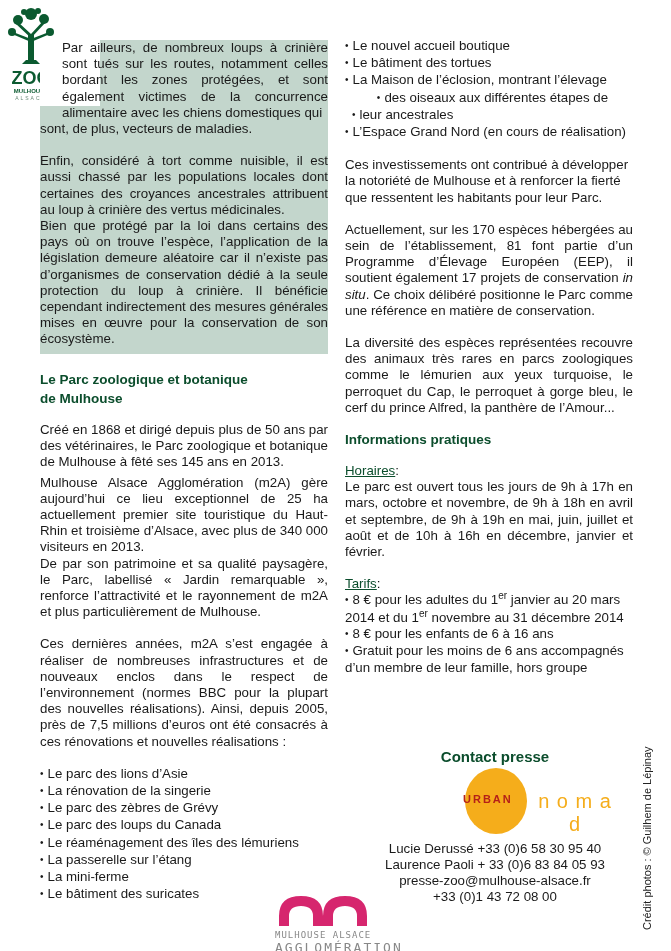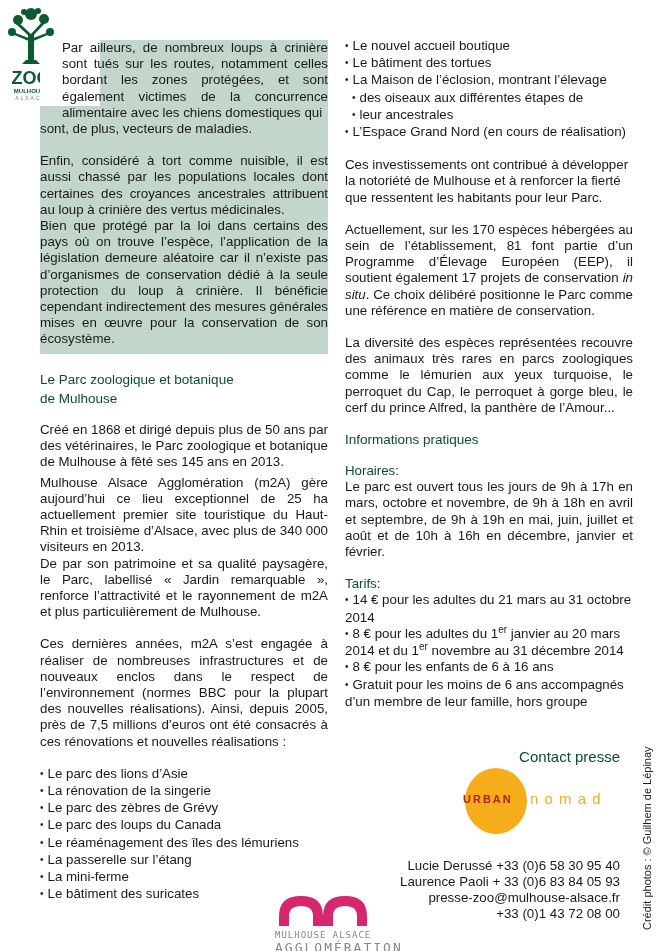--- a/index.html
+++ b/index.html
@@ -3,28 +3,28 @@
 <meta charset="utf-8">
 <style>
   * { box-sizing: border-box; margin: 0; padding: 0; }
   body { width: 671px; height: 951px; background: #ffffff; position: relative; overflow: hidden;
          font-family: "Liberation Sans", sans-serif; color: #1a1a1a; font-size: 13.3px; }
   .abs { position: absolute; }
   p { line-height: 16.2px; }
   .just { text-align: justify; }
   .green-box { position: absolute; left: 40px; top: 40px; width: 288px; height: 314px; background: #c3d6cc; }
   .logo-cutout { position: absolute; left: 0; top: 0; width: 60px; height: 66px; background: #fff; }
-  .heading { color: #0b4d2c; font-weight: normal; font-size: 13.5px; line-height: 19px; }
-  .ul { color: #0b4d2c; }
+  .heading { color: #0b4d2c; font-weight: bold; font-size: 13.5px; line-height: 19px; }
+  .ul { color: #0b4d2c; text-decoration: underline; }
   ul.bullets { list-style: none; }
   ul.bullets li { line-height: 16.2px; }
   ul.bullets li::before { content: "\2022"; font-size: 10px; margin-right: 4px; position: relative; top: -1px; }
   .indent { padding-left: 7px; }
   sup { font-size: 10px; line-height: 0; }
-  .center { text-align: right; }
+  .center { text-align: center; }
   .zoo-logo { left: 4px; top: 4px; width: 54px; height: 100px; }
   .credit { left: 641px; top: 930px; transform-origin: left top; transform: rotate(-90deg);
             font-size: 11px; white-space: nowrap; color: #222; }
 </style>
 </head>
 <body>
 
 <div class="abs zoo-logo">
   <svg width="54" height="100" viewBox="0 0 54 100">
     <g fill="#0b5a30">
@@ -81,47 +81,46 @@
     <li>La mini-ferme</li>
     <li>Le bâtiment des suricates</li>
   </ul>
 </div>
 
 <div class="abs" style="left:345px; top:38px; width:288px;">
   <ul class="bullets">
     <li>Le nouvel accueil boutique</li>
     <li>Le bâtiment des tortues</li>
     <li><span>La Maison de l’éclosion, montrant l’élevage</span></li>
-    <li class="indent" style="list-style:none;"><span>des oiseaux aux différentes étapes de</span></li>
+    <li class="indent" style="list-style:none;text-align:center;"><span>des oiseaux aux différentes étapes de</span></li>
     <li class="indent"><span>leur ancestrales</span></li>
     <li>L’Espace Grand Nord (en cours de réalisation)</li>
   </ul>
   <p style="margin-top:16px;">Ces investissements ont contribué à développer la notoriété de Mulhouse et à renforcer la fierté que ressentent les habitants pour leur Parc.</p>
   <p class="just" style="margin-top:16px;"><span>Actuellement, sur les 170 espèces hébergées au sein de l’établissement, 81 font partie d’un Programme d’Élevage Européen (EEP), il soutient également 17 projets de conservation </span><i>in situ</i><span>. Ce choix délibéré positionne le Parc comme une référence en matière de conservation.</span></p>
   <p class="just" style="margin-top:16px;">La diversité des espèces représentées recouvre des animaux très rares en parcs zoologiques comme le lémurien aux yeux turquoise, le perroquet du Cap, le perroquet à gorge bleu, le cerf du prince Alfred, la panthère de l’Amour...</p>
   <div class="heading" style="margin-top:14px;">Informations pratiques</div>
   <p style="margin-top:14px;"><span class="ul">Horaires</span>:</p>
   <p class="just">Le parc est ouvert tous les jours de 9h à 17h  en mars, octobre et novembre, de 9h à 18h en avril et septembre, de 9h à 19h en mai, juin, juillet et août et de 10h à 16h en décembre, janvier et février.</p>
   <p style="margin-top:16px;"><span class="ul">Tarifs</span>:</p>
   <ul class="bullets">
-    <li>14 € pour les adultes du 21 mars au 31 octobre 2014</li>
     <li><span>8 € pour les adultes du 1</span><sup>er</sup><span> janvier au 20 mars 2014 et du 1</span><sup>er</sup><span> novembre au 31 décembre 2014</span></li>
     <li>8 € pour les enfants de 6 à 16 ans</li>
     <li>Gratuit pour les moins de 6 ans accompagnés d’un membre de leur famille, hors groupe</li>
   </ul>
 </div>
 
 <div class="abs center" style="left:370px; top:747px; width:250px;">
   <div class="heading" style="font-size:15px;">Contact presse</div>
   <div style="position:relative; height:72px; margin-top:2px;">
     <div style="position:absolute; left:95px; top:0; width:62px; height:66px; border-radius:50%; background:#f5ad1b;"></div>
     <div style="position:absolute; left:93px; top:25px; font-weight:bold; font-size:11px; letter-spacing:2px; color:#b52018;">URBAN</div>
-    <div style="position:absolute; left:160px; top:22px; font-size:15px; letter-spacing:1px; color:#f5ad1b;">n o m a d</div>
+    <div style="position:absolute; left:160px; top:22px; font-size:20px; letter-spacing:1px; color:#f5ad1b;">n o m a d</div>
   </div>
-  <p style="margin-top:18px; line-height:16px;">Lucie Derussé +33 (0)6 58 30 95 40</p>
+  <p style="margin-top:1px; line-height:16px;">Lucie Derussé +33 (0)6 58 30 95 40</p>
   <p style="line-height:16px;">Laurence Paoli + 33 (0)6 83 84 05 93</p>
   <p style="line-height:16px;">presse-zoo@mulhouse-alsace.fr</p>
   <p style="line-height:16px;">+33 (0)1 43 72 08 00</p>
 </div>
 
 <div class="abs" style="left:275px; top:892px; width:120px; height:58px;">
   <svg width="120" height="36" viewBox="0 0 120 36" style="position:absolute; left:0; top:0;">
     <path d="M4 34 L4 24 Q4 4 26 4 Q48 4 48 24 L48 34 L38 34 L38 24 Q38 14 26 14 Q14 14 14 24 L14 34 Z" fill="#d6266e"></path>
     <path d="M48 24 Q48 4 70 4 Q92 4 92 24 L92 34 L82 34 L82 24 Q82 14 70 14 Q58 14 58 24 L58 34 L48 34 Z" fill="#d6266e"></path>
   </svg>

